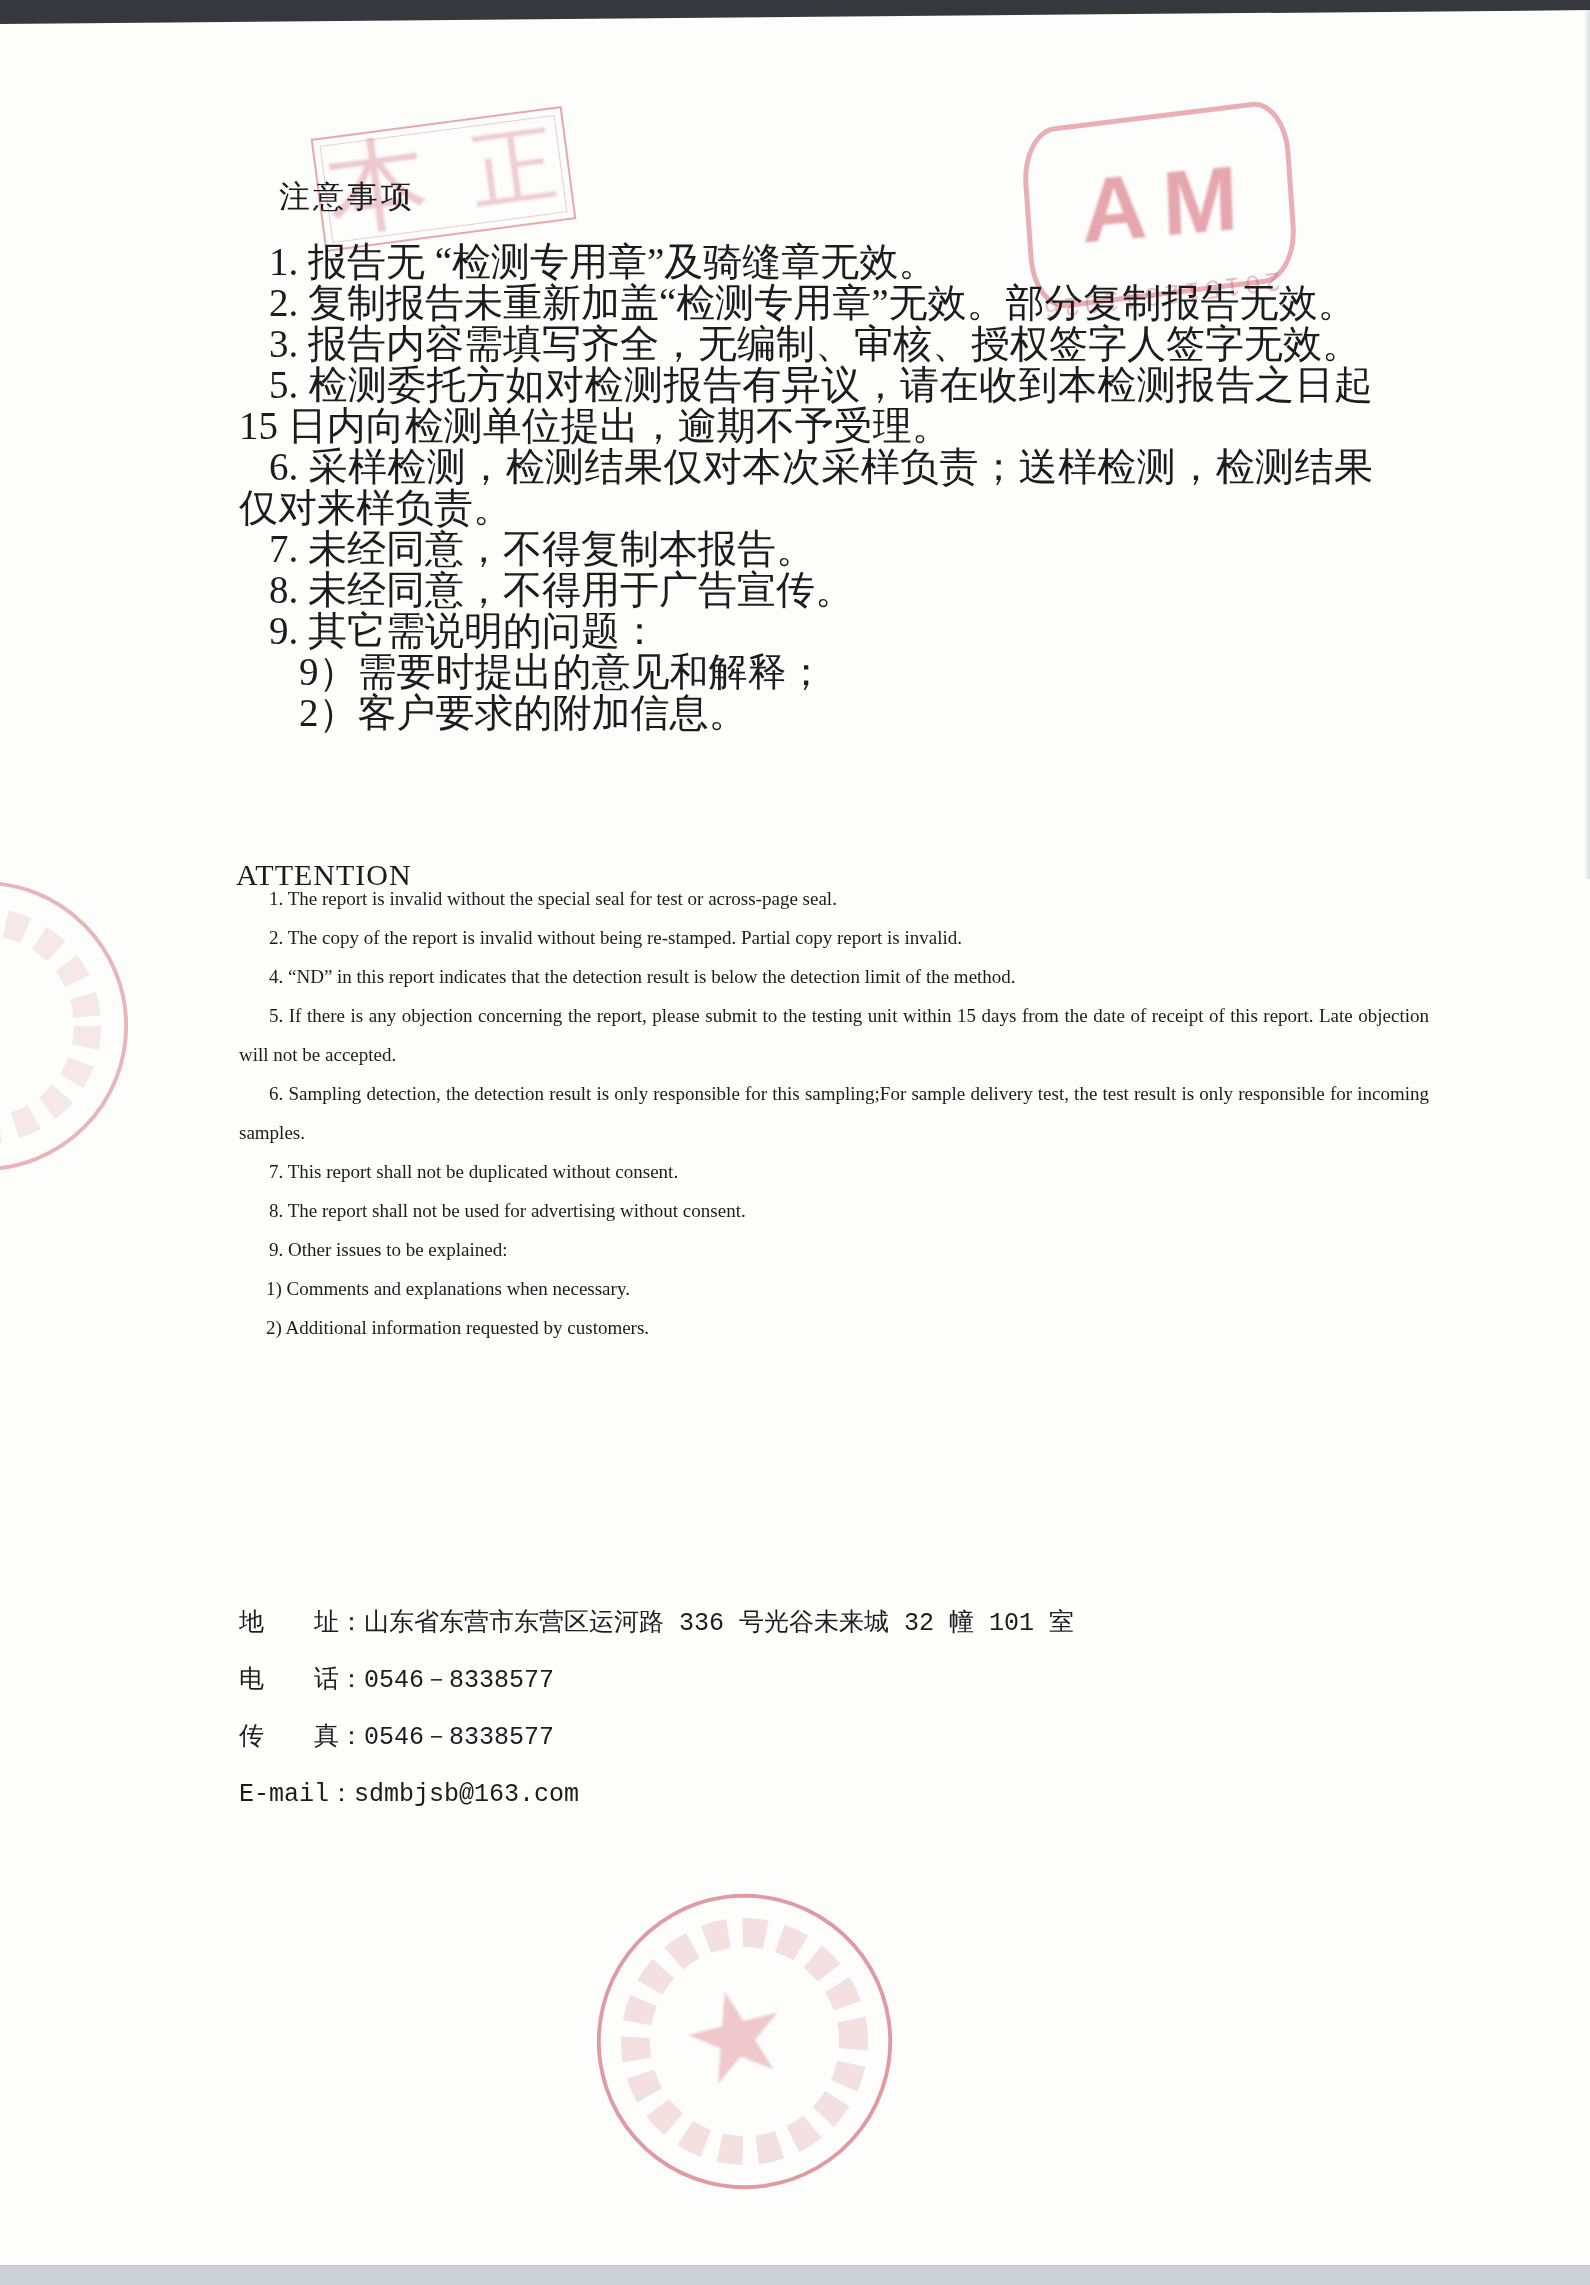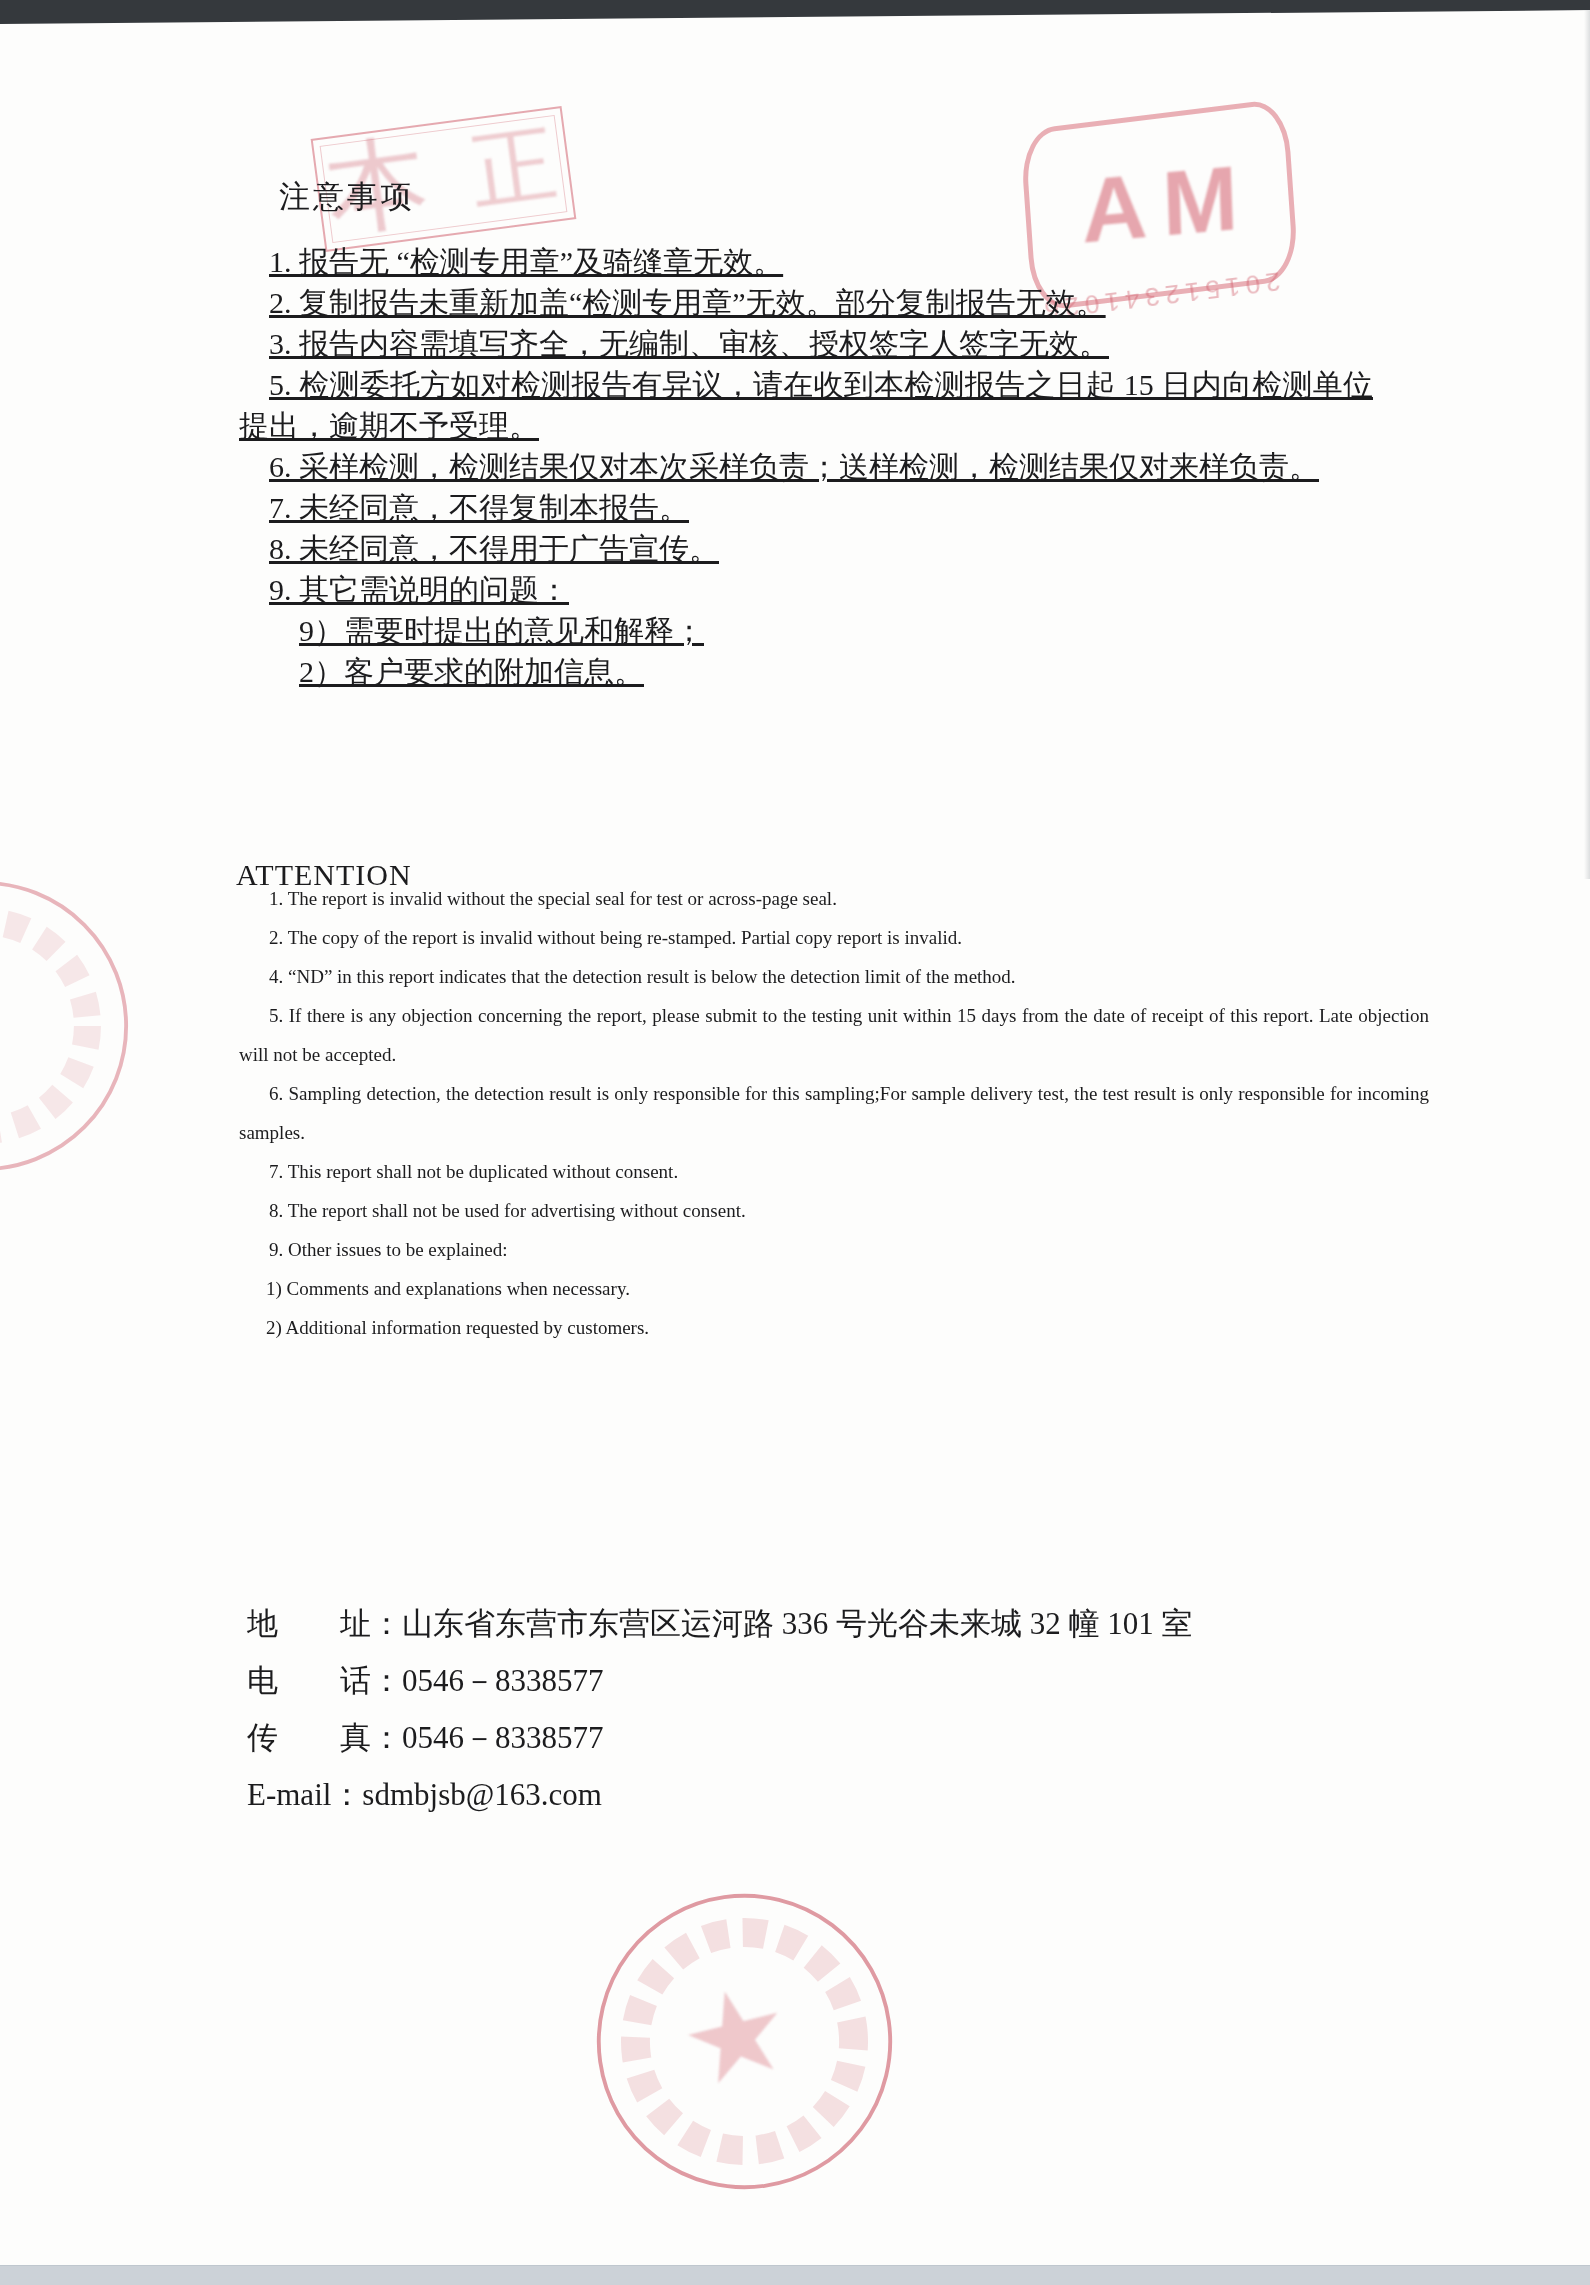--- a/index.html
+++ b/index.html
@@ -15,30 +15,30 @@
     background:#ccd2d8;border-top:1.9px solid #bfc7ce;}
   .edge-right{position:absolute;right:0;top:9.7px;width:5.8px;height:869px;
     background:linear-gradient(to left, rgba(90,100,110,0.20), rgba(90,100,110,0));}
 
   
   .heading-cn{position:absolute;left:239px;top:176px;font-size:31px;letter-spacing:2.9px;margin-left:40px;}
   .heading-en{position:absolute;left:236px;top:826px;font-size:30px;letter-spacing:1px;margin-top:32px;}
 
   
   .list-cn{position:absolute;left:239px;top:241px;width:1134px;
-    font-size:30px;line-height:41px;text-align:justify;text-decoration:underline;}
+    font-size:39px;line-height:41px;text-align:justify;}
   .list-cn .li{text-indent:30px;}
   .list-cn .li.sub{text-indent:60px;}
   .list-en{position:absolute;left:239px;top:879px;width:1190px;
     font-size:19px;line-height:39px;text-align:justify;}
   .list-en .li{text-indent:30px;}
   .list-en .li.sub{text-indent:27px;}
 
   
-  .contact{position:absolute;left:247px;top:1607px;font-size:31px;}
+  .contact{position:absolute;left:239px;top:1607px;font-size:25px;font-family:Liberation Mono, monospace;}
   .contact .row{line-height:33px;margin-bottom:24px;white-space:nowrap;}
   .contact .lbl{display:inline-block;}
 
   
   .stamp{pointer-events:none;}
   .rect-stamp{position:absolute;left:317px;top:122px;width:249px;height:110px;
     border:2.9px solid rgba(205,85,100,0.50);transform:rotate(-7.5deg);}
   .rect-stamp .inner{position:absolute;inset:5.8px;border:1.9px solid rgba(205,85,100,0.30);}
   .rect-stamp .g1{position:absolute;left:7.7px;top:-13.5px;font-size:100px;
     color:rgba(200,80,95,0.30);filter:blur(1px);}

